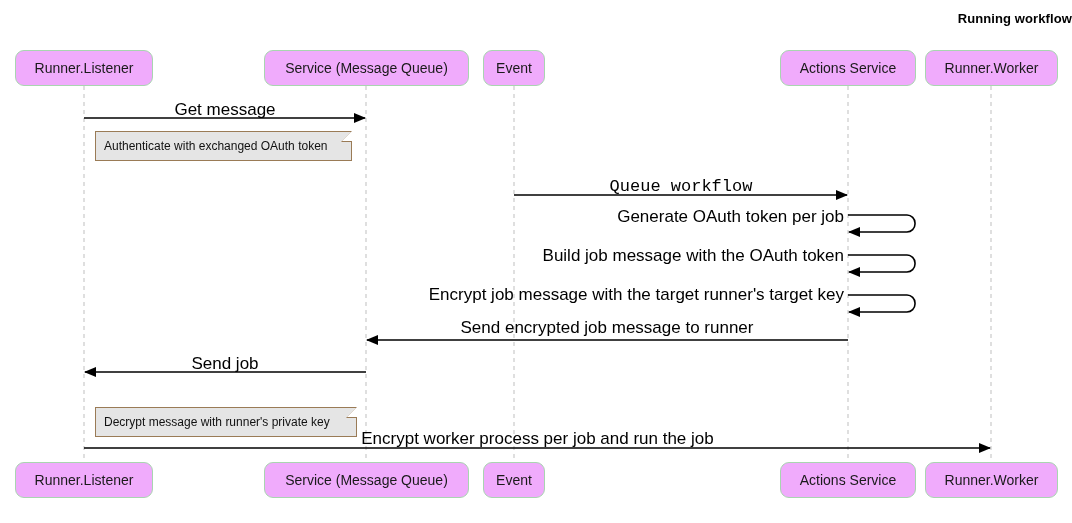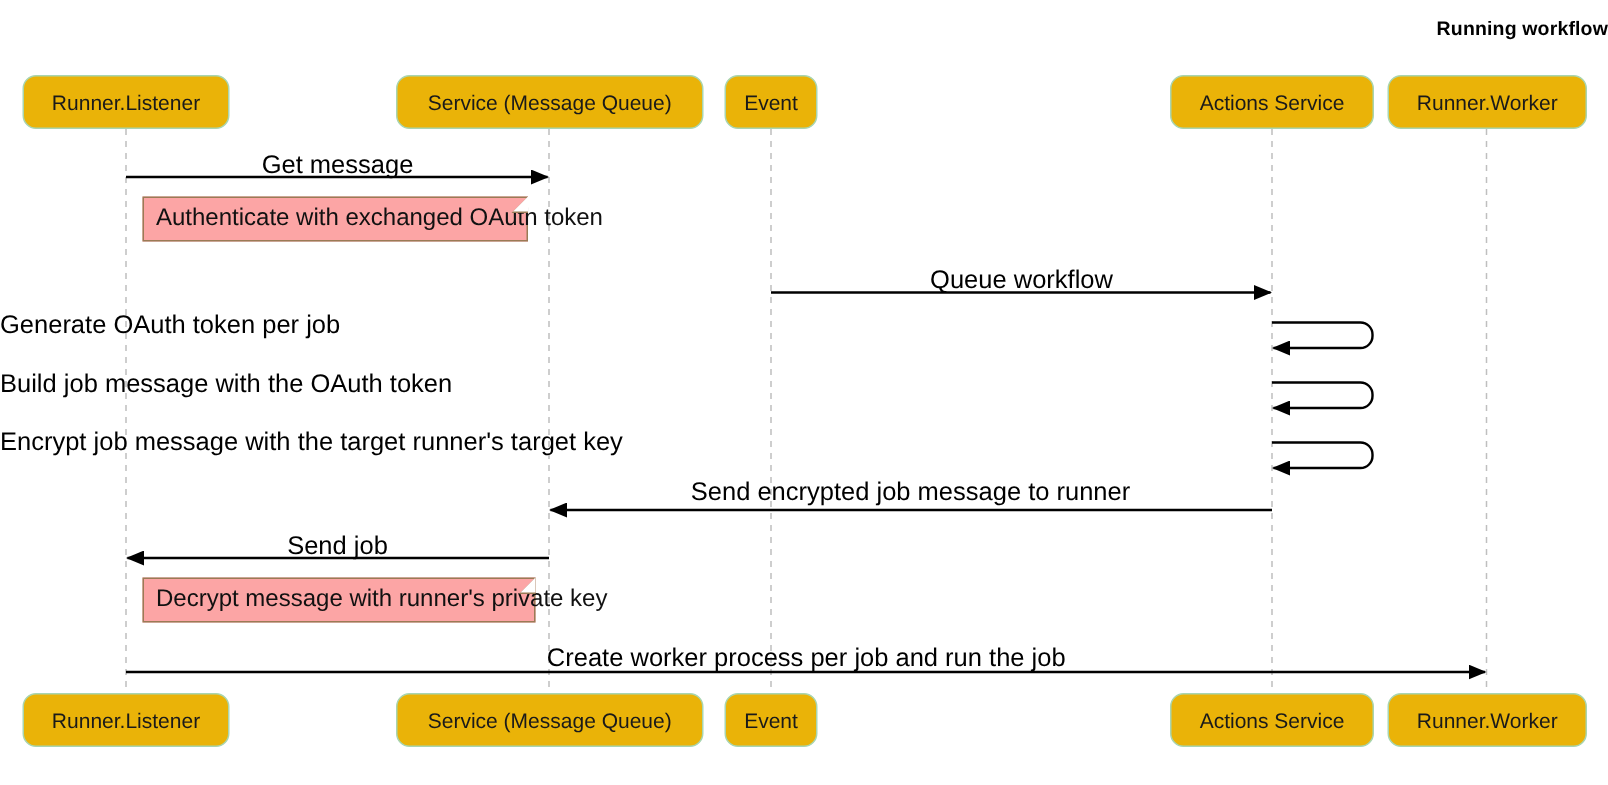--- a/index.html
+++ b/index.html
@@ -32,38 +32,38 @@
   .svg-layer {
     position: absolute;
     left: 0;
     top: 0;
     width: 1072px;
     height: 523px;
   }
   .participant-box {
     position: absolute;
     box-sizing: border-box;
-    background: #eab308;
+    background: #f0abfc;
     border: 1px solid #a8d5b0;
     border-radius: 9px;
     height: 36px;
     line-height: 34px;
     text-align: center;
     font-size: 14px;
     color: #1a1a1a;
     white-space: nowrap;
   }
   .note-box {
     position: absolute;
     box-sizing: border-box;
-    background: #fca5a5;
+    background: #e5e5e5;
     border: 1px solid #9a7b56;
     height: 30px;
     line-height: 28px;
-    font-size: 16px;
+    font-size: 12px;
     color: #111111;
     padding-left: 8px;
     white-space: nowrap;
   }
   .note-fold {
     position: absolute;
     right: -1px;
     top: -1px;
     width: 0;
     height: 0;
@@ -80,21 +80,21 @@
     border-bottom: 10px solid #ffffff;
   }
   .msg-label {
     position: absolute;
     font-size: 17px;
     color: #000000;
     white-space: nowrap;
     line-height: 14px;
   }
   .msg-label.center { text-align: center; }
-  .msg-label.right { }
+  .msg-label.right { text-align: right; }
 </style>
 </head>
 <body>
 
 <div id="diagram-root">
 
   <div id="title">Running workflow</div>
 
   <svg class="svg-layer" viewBox="0 0 1072 523" width="1072" height="523" xmlns="http://www.w3.org/2000/svg">
     <defs>
@@ -130,26 +130,26 @@
     </div>
   <div id="participants-bottom">
       <div class="participant-box" style="left: 15px; top: 462px; width: 138px;">Runner.Listener</div>
       <div class="participant-box" style="left: 264px; top: 462px; width: 205px;">Service (Message Queue)</div>
       <div class="participant-box" style="left: 483px; top: 462px; width: 62px;">Event</div>
       <div class="participant-box" style="left: 780px; top: 462px; width: 136px;">Actions Service</div>
       <div class="participant-box" style="left: 925px; top: 462px; width: 133px;">Runner.Worker</div>
     </div>
   <div id="notes-layer">
       <div class="note-box" style="left: 95px; top: 131px; width: 257px;"><span>Authenticate with exchanged OAuth token</span><span class="note-fold"></span><span class="note-fold-inner"></span></div>
-      <div class="note-box" style="left: 95px; top: 385px; width: 262px;"><span>Decrypt message with runner's private key</span><span class="note-fold"></span><span class="note-fold-inner"></span></div>
+      <div class="note-box" style="left: 95px; top: 407px; width: 262px;"><span>Decrypt message with runner's private key</span><span class="note-fold"></span><span class="note-fold-inner"></span></div>
     </div>
   <div id="labels-layer">
       <div class="msg-label center" style="left: 84px; width: 282px; top: 103px;">Get message</div>
-      <div class="msg-label center" style="left: 514px; width: 334px; top: 180px;">Queue workflow</div>
+      <div class="msg-label center" style="left: 514px; width: 334px; top: 180px; font-family: Liberation Mono, monospace;">Queue workflow</div>
       <div class="msg-label right" style="left: 0px; width: 844px; top: 210px;">Generate OAuth token per job</div>
       <div class="msg-label right" style="left: 0px; width: 844px; top: 249px;">Build job message with the OAuth token</div>
       <div class="msg-label right" style="left: 0px; width: 844px; top: 288px;">Encrypt job message with the target runner's target key</div>
       <div class="msg-label center" style="left: 366px; width: 482px; top: 321px;">Send encrypted job message to runner</div>
       <div class="msg-label center" style="left: 84px; width: 282px; top: 357px;">Send job</div>
-      <div class="msg-label center" style="left: 84px; width: 907px; top: 432px;">Create worker process per job and run the job</div>
+      <div class="msg-label center" style="left: 84px; width: 907px; top: 432px;">Encrypt worker process per job and run the job</div>
     </div>
 
 </div>
 
 </body></html>

